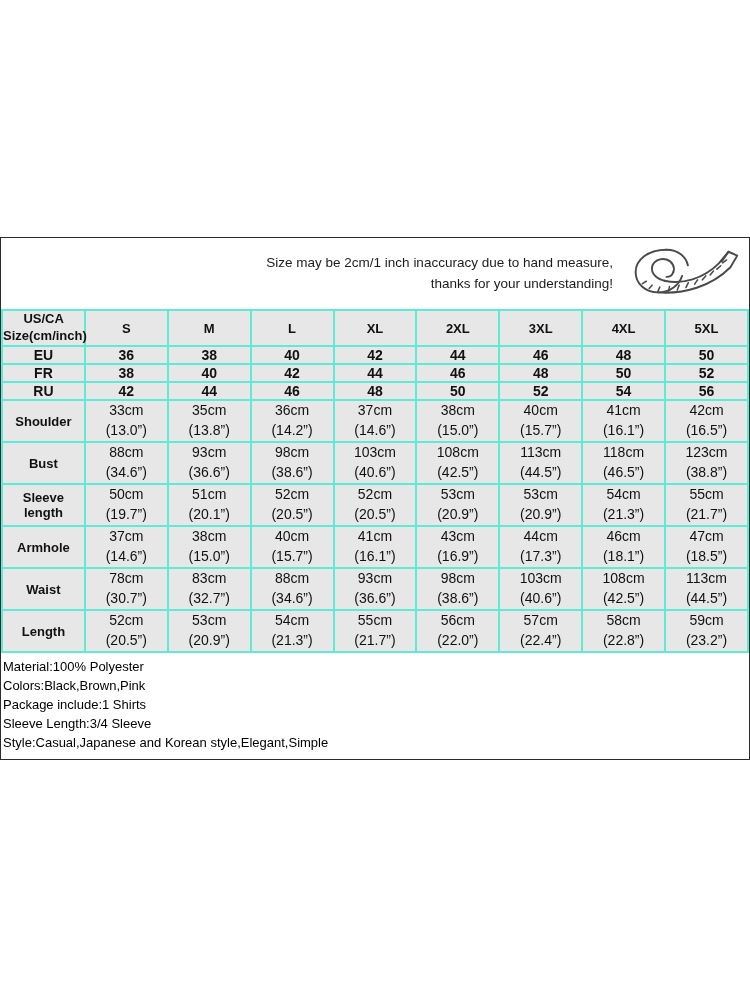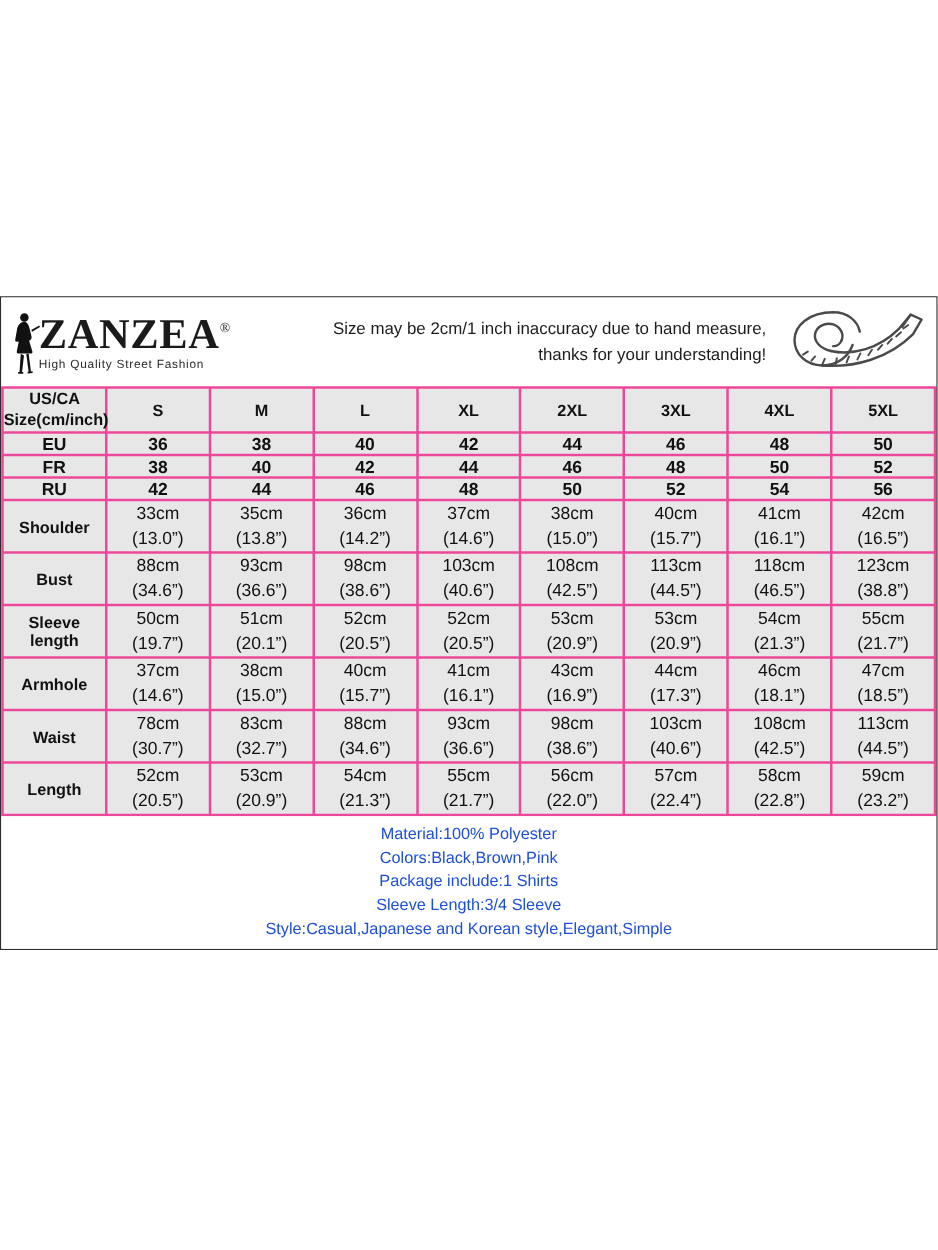--- a/index.html
+++ b/index.html
@@ -93,21 +93,21 @@
     display: flex;
     align-items: center;
     justify-content: center;
   }
 
   
   table.size-table {
     width: 100%;
     border-collapse: separate;
     border-spacing: 2px 2px;
-    background: #ec4899;
+    background: #5eead4;
     table-layout: fixed;
   }
   table.size-table td {
     background: #e7e7e7;
     text-align: center;
     vertical-align: middle;
     color: #111111;
     font-size: 13px;
     padding: 0;
   }
@@ -138,52 +138,32 @@
   .cm { display: block; }
   .inch { display: block; }
 
   
   .desc {
     padding: 5px 2px 6px 2px;
     background: #ffffff;
   }
   .desc div {
     font-size: 13px;
-    color: #1d4ed8;
+    color: #000000;
     line-height: 1.46;
     white-space: nowrap;
-    text-align: center;
   }
 </style>
 </head>
 <body>
 
 <div id="chart-wrap">
 
   <div class="banner">
 
-    <div class="logo-block">
-      <div class="logo-figure">
-        <svg viewBox="0 0 26 52" width="26" height="52" aria-hidden="true">
-          <g fill="#111111">
-            <circle cx="12.5" cy="6" r="3.4"></circle>
-            <path d="M12.4 9.4 C9.2 9.8 7.2 12.2 6.6 15.6 L5.2 23.5 C5.0 24.7 5.6 25.4 6.6 25.3 L8.0 25.1 L6.4 33.2 C6.2 34.2 6.8 34.8 7.8 34.8 L17.6 34.8 C18.7 34.8 19.2 34.1 18.9 33.1 L16.3 24.6 C17.8 24.0 18.6 22.7 18.2 21.2 L16.6 14.6 C15.9 11.6 14.7 9.6 12.4 9.4 Z"></path>
-            <path d="M18.0 16.0 L24.4 12.4 L25.0 13.6 L18.7 17.3 Z"></path>
-            <path d="M9.6 34.9 L8.6 49.8 L10.6 49.8 L12.2 36.4 Z"></path>
-            <path d="M14.0 34.9 L15.9 49.6 L17.8 49.4 L15.9 35.0 Z"></path>
-            <path d="M7.5 49.6 L11.6 49.6 L11.6 51.0 L7.5 51.0 Z"></path>
-            <path d="M15.0 49.3 L19.0 48.9 L19.2 50.3 L15.2 50.7 Z"></path>
-          </g>
-        </svg>
-      </div>
-      <div class="logo-text">
-        <div class="logo-word"><span>ZANZEA</span><span class="logo-reg">®</span></div>
-        <div class="logo-tag">High Quality Street Fashion</div>
-      </div>
-    </div>
 
     <div class="notice">
       <div>Size may be 2cm/1 inch inaccuracy due to hand measure,</div>
       <div>thanks for your understanding!</div>
     </div>
 
     <div class="tape-block">
       <svg viewBox="0 0 120 62" width="118" height="60" aria-hidden="true">
         <g fill="none" stroke="#4a4a4a" stroke-width="2" stroke-linejoin="round" stroke-linecap="round">
           <path d="M42 6 C22 6 10 17 10 29 C10 41 20 50 33 50 C46 50 55 42 58 33"></path>

